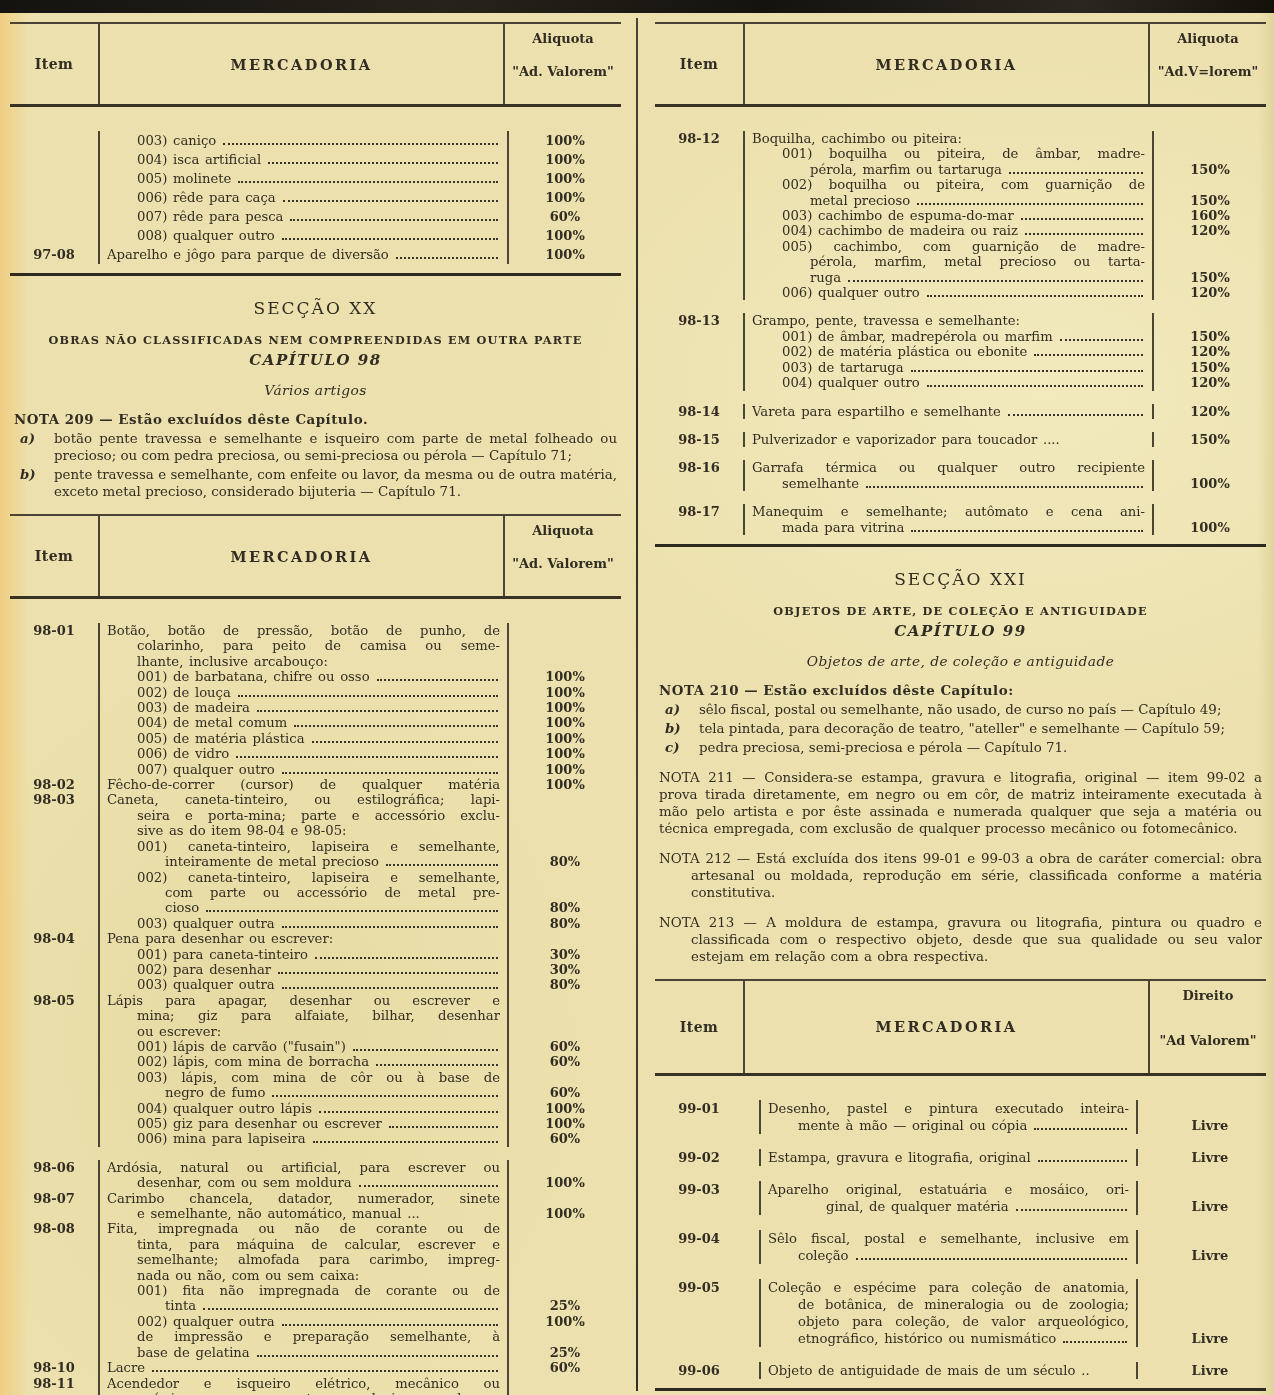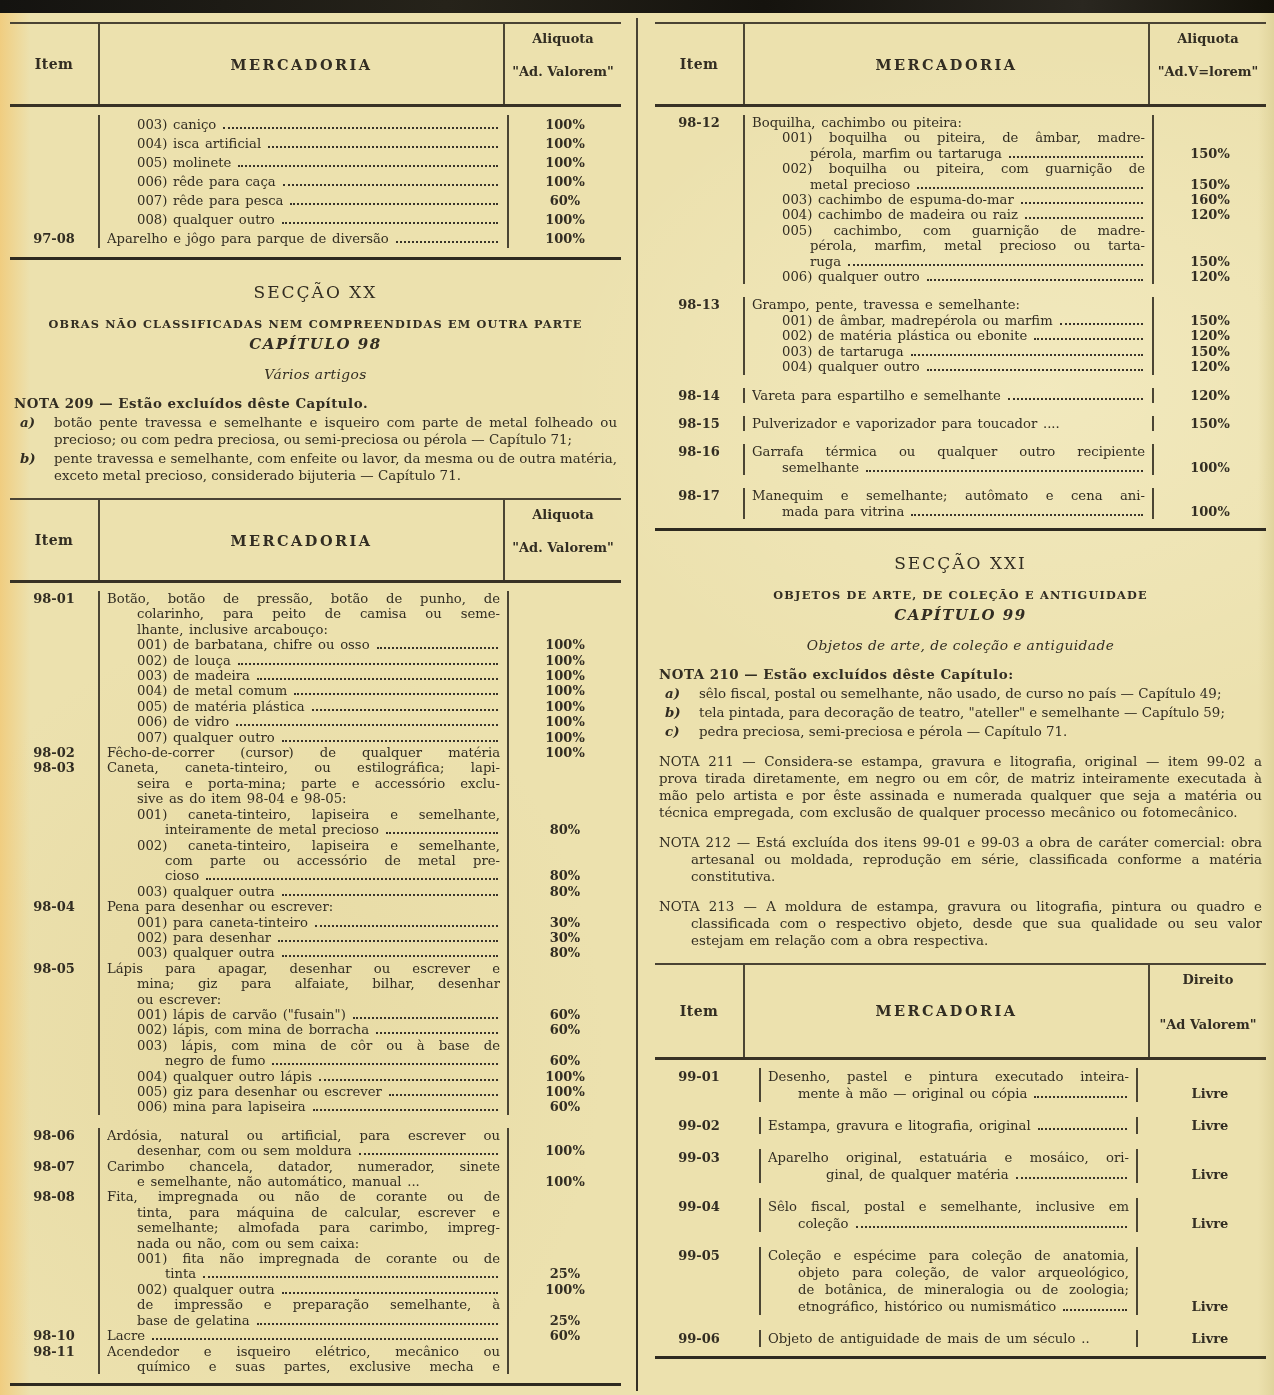--- a/index.html
+++ b/index.html
@@ -25,21 +25,21 @@
   
   .ttable{border-top:2px solid #4a4334;border-bottom:3.5px solid #2e2a20;}
   .thead{display:flex;border-bottom:3px solid #383225;height:80px;}
   .thead.tall{height:92px;}
   .c-item{flex:0 0 88px;text-align:center;}
   .c-desc{flex:1;min-width:0;border-left:2px solid #4b4534;border-right:2px solid #4b4534;padding:0 7px;}
   .c-val{flex:0 0 112px;text-align:center;}
   .thead .c-item{display:flex;align-items:center;justify-content:center;font-weight:bold;font-size:14px;letter-spacing:.5px;}
   .thead .c-desc{display:flex;align-items:center;justify-content:center;font-weight:bold;font-size:14.5px;letter-spacing:2.5px;}
   .thead .c-val{display:flex;flex-direction:column;justify-content:space-between;padding:7px 2px 25px;font-weight:bold;font-size:13px;}
-  .tbody{padding:8px 0 9px;}
+  .tbody{padding:24px 0 9px;}
   .tl{display:flex;align-items:baseline;line-height:15.4px;font-size:13.2px;word-spacing:1.5px;}
   .loose .tl{line-height:19px;}
   .mid .tl{line-height:17px;gap:16px;}
   .tl .c-item{font-weight:bold;font-size:13px;}
   .tl .c-desc{display:flex;align-items:baseline;}
   .tl .c-desc.i1{padding-left:37px;}
   .tl .c-desc.i2{padding-left:65px;}
   .tl .c-val{font-weight:bold;font-size:13px;}
   .tl .txt{white-space:nowrap;overflow:hidden;}
   .tl.j .txt{flex:1;white-space:normal;text-align:justify;text-align-last:justify;}
@@ -872,28 +872,28 @@
             <div class="tl j">
               <div class="c-item">99-05</div>
               <div class="c-desc">
                 <span class="txt">Coleção e espécime para coleção de anatomia,</span>
               </div>
               <div class="c-val"></div>
             </div>
             <div class="tl j">
               <div class="c-item"></div>
               <div class="c-desc i1">
+                <span class="txt">de botânica, de mineralogia ou de zoologia;</span>
+              </div>
+              <div class="c-val"></div>
+            </div>
+            <div class="tl j">
+              <div class="c-item"></div>
+              <div class="c-desc i1">
                 <span class="txt">objeto para coleção, de valor arqueológico,</span>
-              </div>
-              <div class="c-val"></div>
-            </div>
-            <div class="tl j">
-              <div class="c-item"></div>
-              <div class="c-desc i1">
-                <span class="txt">de botânica, de mineralogia ou de zoologia;</span>
               </div>
               <div class="c-val"></div>
             </div>
             <div class="tl">
               <div class="c-item"></div>
               <div class="c-desc i1">
                 <span class="txt">etnográfico, histórico ou numismático</span>
                 <span class="leader"></span>
               </div>
               <div class="c-val">Livre</div>

